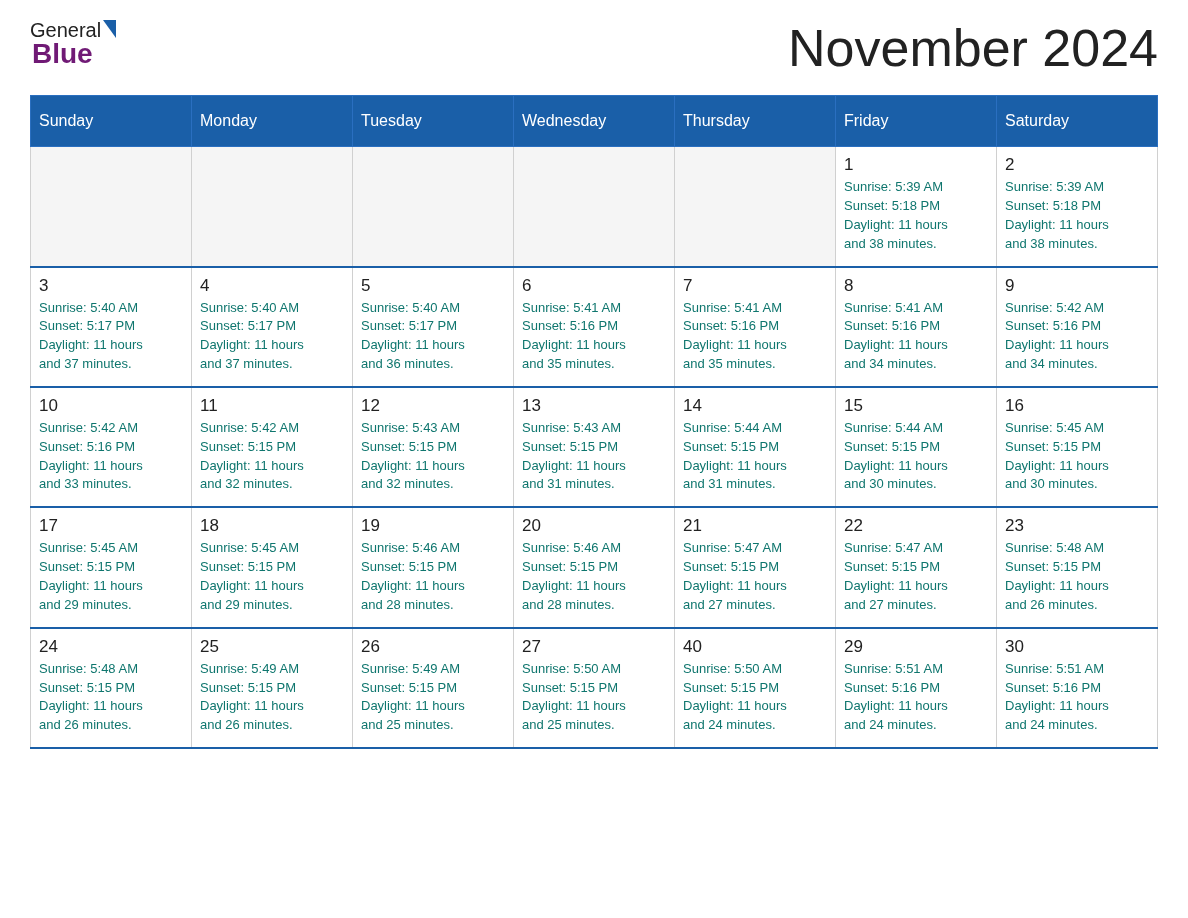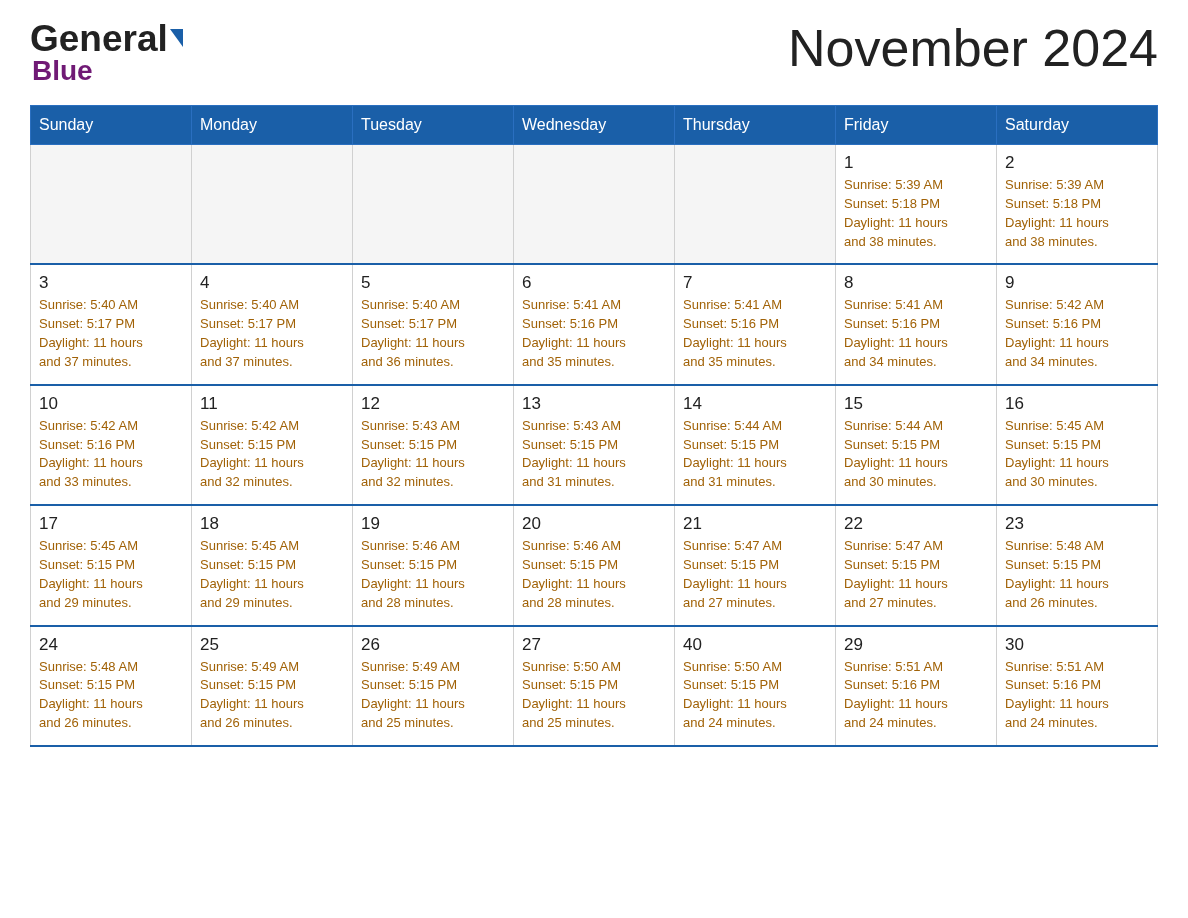--- a/index.html
+++ b/index.html
@@ -18,22 +18,22 @@
       margin-bottom: 18px;
     }
     .logo {
       display: flex;
       flex-direction: column;
       align-items: flex-start;
     }
     .logo-text {
       display: flex;
       align-items: center;
-      font-size: 37px;
-      font-weight: bold;
+      font-size: 20px;
+      font-weight: normal;
       color: #222;
       line-height: 1;
     }
     .logo-general { color: #222; }
     .logo-arrow {
       display: inline-block;
       width: 0;
       height: 0;
       border-left: 13px solid transparent;
       border-right: 0px solid transparent;
@@ -64,21 +64,21 @@
     table {
       width: 100%;
       border-collapse: collapse;
       table-layout: fixed;
     }
     thead tr th {
       background: #1a5fa8;
       color: #fff;
       font-size: 16px;
       font-weight: normal;
-      padding: 10px 8px;
+      padding: 16px 8px;
       border: 1px solid #2a6fc0;
       text-align: left;
     }
     tbody tr {
       border-bottom: 2px solid #1a5fa8;
     }
     tbody tr td {
       vertical-align: top;
       padding: 8px 8px 12px 8px;
       border-left: 1px solid #d0d0d0;
@@ -90,21 +90,21 @@
       height: 110px;
     }
     .day-number {
       font-size: 17px;
       color: #222;
       margin-bottom: 3px;
       display: block;
     }
     .day-info {
       font-size: 13px;
-      color: #a16207;
+      color: #0f766e;
       line-height: 1.45;
     }
     .empty-cell {
       background: #f5f5f5;
     }
     tbody tr:nth-child(odd) td {
       background: #fff;
     }
     tbody tr td.empty-cell {
       background: #f5f5f5 !important;

